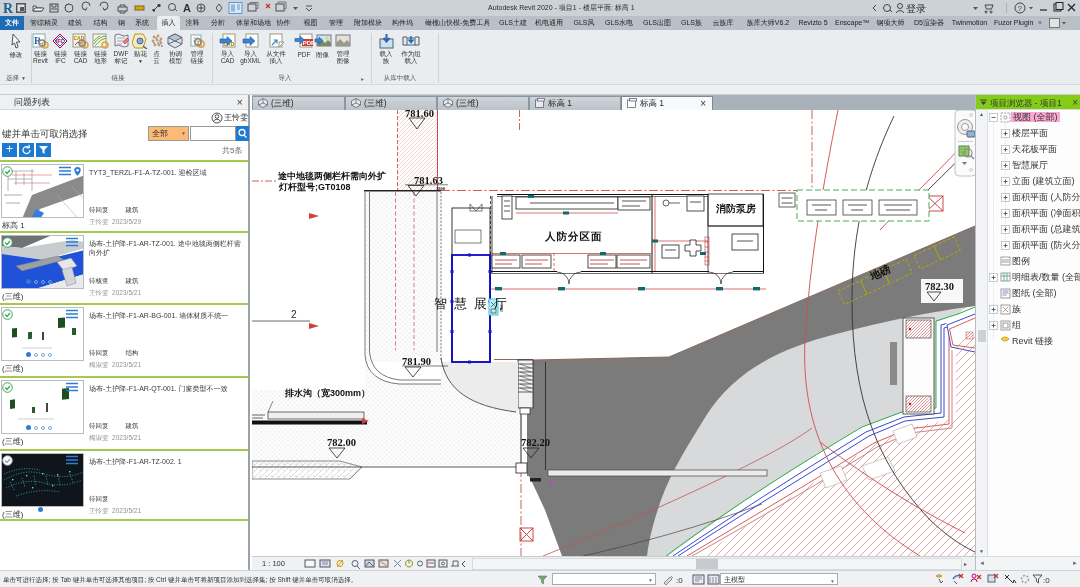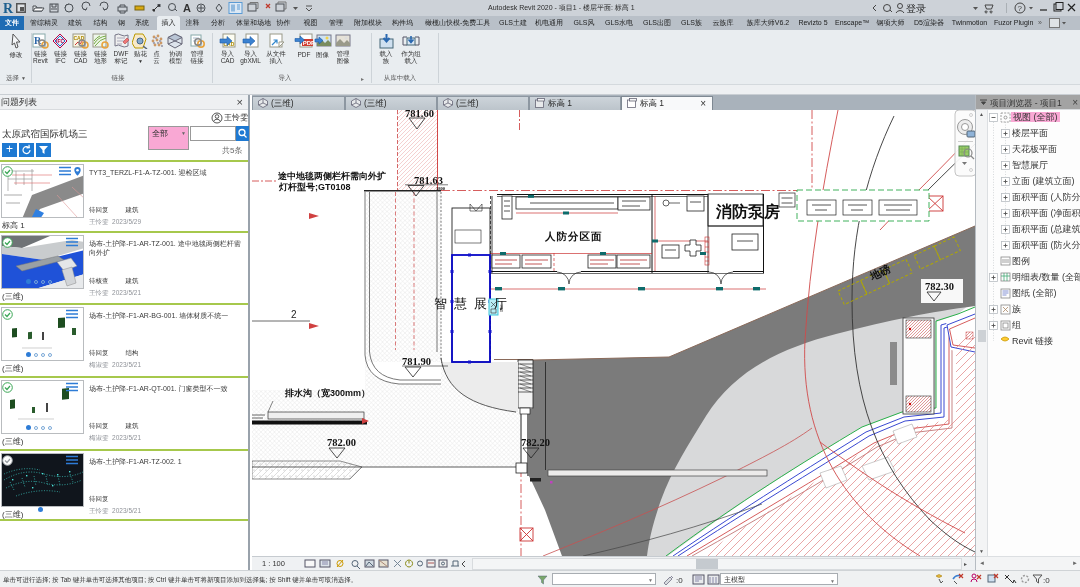--- a/index.html
+++ b/index.html
@@ -12,21 +12,21 @@
 .rbtn{position:absolute;text-align:center;color:#333;font-size:6.5px;line-height:7px}
 .rbtn svg{display:block;margin:0 auto 1px auto}
 .rlabel{position:absolute;top:44px;font-size:6.5px;color:#555;text-align:center}
 .rsep{position:absolute;top:3px;width:1px;height:50px;background:#cdd3d8}
 #leftpanel{left:0;top:95px;width:250px;height:475px;background:#fff;border-right:2px solid #99a2ab}
 #lph{position:absolute;left:0;top:0;width:248px;height:15px;background:#eef0f2;border-bottom:1px solid #d8dbde;font-size:9px;color:#333;line-height:15px}
 #viewtabs{left:252px;top:95px;width:723px;height:15px;background:#a9b2bb}
 .vtab{position:absolute;top:1px;height:14px;background:linear-gradient(#cdd4da,#bcc4cb);border:1px solid #8d97a1;border-bottom:none;font-size:8.5px;color:#2a2a2a;line-height:13px}
 #canvas{left:252px;top:110px;width:723px;height:446px;background:#fff;overflow:hidden}
 #rightpanel{left:975px;top:95px;width:105px;height:475px;background:#f7f8f8;border-left:1px solid #b6bcc2}
-#rph{position:absolute;left:0;top:0;width:105px;height:15px;background:#a3a3a3;border-bottom:1px solid #d8dbde;font-size:10.5px;color:#333;line-height:15px}
+#rph{position:absolute;left:0;top:0;width:105px;height:15px;background:#84cc16;border-bottom:1px solid #d8dbde;font-size:10.5px;color:#333;line-height:15px}
 #viewctrl{left:252px;top:556px;width:723px;height:14px;background:#eff1f3;border-top:1px solid #c6cbd0;font-size:9.5px;color:#333}
 #statusbar{left:0;top:570px;width:1080px;height:17px;background:#eff1f2;border-top:1px solid #cfd3d6;font-size:10.5px;color:#333}
 .card{position:absolute;left:0;width:248px;background:#fff;border-top:2px solid #a6c84c}
 .thumb{position:absolute;left:1px;top:2px;width:83px;height:54px;border:1px solid #b9bcbf;overflow:hidden;background:#fff}
 .tlabel{position:absolute;left:2px;top:58px;font-size:8px;color:#333}
 .ctitle{position:absolute;left:89px;top:6px;width:154px;font-size:7px;color:#3a3a3a;line-height:9px}
 .cstat{position:absolute;left:89px;top:44px;font-size:6.5px;color:#333}
 .cname{position:absolute;left:89px;top:56px;font-size:6.5px;color:#909399}
 .tico{position:absolute;z-index:3}
 .trow{position:absolute;left:0;height:16px;font-size:9px;color:#333;white-space:nowrap}
@@ -271,29 +271,29 @@
         <rect x="5" y="5" width="8" height="7" fill="#dce8f4" stroke="#467"></rect>
         <path d="M9 3 v6 m-2.5 -2.5 l2.5 3 l2.5 -3" stroke="#2a68b0" stroke-width="1.6" fill="none"></path>
       </svg>作为组<br>载入</div>
 <div class="rlabel" style="left:370px;width:60px">从库中载入</div>
 <div class="rsep" style="left:438px"></div>
 <div class="abs" style="left:360px;top:46px;font-size:5px;color:#777">►</div>
 </div>
 <div class="abs" id="ribbonstrip"></div>
 
 <div class="abs" id="leftpanel">
-<div id="lph"><span style="margin-left:1px">问题列表</span><span style="position:absolute;right:5px;top:0;color:#444;font-size:11px">×</span></div>
+<div id="lph"><span style="margin-left:14px">问题列表</span><span style="position:absolute;right:5px;top:0;color:#444;font-size:11px">×</span></div>
 <svg class="abs" style="left:211px;top:17px" width="12" height="12" viewBox="0 0 12 12">
       <circle cx="6" cy="6" r="5" fill="none" stroke="#555"></circle>
       <circle cx="6" cy="4.5" r="1.8" fill="none" stroke="#555"></circle>
       <path d="M2.5 9.5 a3.8 3.8 0 0 1 7 0" fill="none" stroke="#555"></path>
     </svg>
 <div class="abs" style="left:224px;top:17px;font-size:8px;color:#333">王怜雯</div>
-<div class="abs" style="left:2px;top:33px;font-size:9.5px;color:#333">太原武宿国际机场三</div>
-<div class="abs" style="left:148px;top:31px;width:41px;height:24px;background:#f9a8d4;border:1px solid #999;font-size:8px;color:#333;line-height:13px"><span style="margin-left:3px">全部</span><span style="float:right;margin-right:2px;color:#666;font-size:5px">▼</span></div>
+<div class="abs" style="left:2px;top:33px;font-size:9.5px;color:#333">键并单击可取消选择</div>
+<div class="abs" style="left:148px;top:31px;width:41px;height:15px;background:#fdba74;border:1px solid #999;font-size:8px;color:#333;line-height:13px"><span style="margin-left:3px">全部</span><span style="float:right;margin-right:2px;color:#666;font-size:5px">▼</span></div>
 <div class="abs" style="left:190px;top:31px;width:46px;height:15px;background:#fff;border:1px solid #999"></div>
 <div class="abs" style="left:236px;top:31px;width:13px;height:15px;background:#1e79d2"><svg width="13" height="15" viewBox="0 0 13 15">
         <circle cx="6" cy="6.5" r="3" fill="none" stroke="#fff" stroke-width="1.3"></circle>
         <path d="M8 9 l2.5 2.5" stroke="#fff" stroke-width="1.3"></path>
       </svg></div>
 <div class="abs" style="left:2px;top:48px;width:15px;height:14px;background:#1e79d2;color:#fff;font-size:12px;text-align:center;line-height:13px">+</div>
 <div class="abs" style="left:19px;top:48px;width:15px;height:14px;background:#1e79d2"><svg width="15" height="14" viewBox="0 0 15 14">
         <path d="M11 7 a3.5 3.5 0 1 1 -1.2 -2.6 M10 1.8 l0.3 2.8 l-2.8 0.3" fill="none" stroke="#fff" stroke-width="1.2"></path>
       </svg></div>
 <div class="abs" style="left:36px;top:48px;width:15px;height:14px;background:#1e79d2"><svg width="15" height="14" viewBox="0 0 15 14">
@@ -744,21 +744,21 @@
  <circle cx="968" cy="153" r="4" fill="none" stroke="#888" stroke-width="1.2"></circle>
  <path d="M971,156 l3,3" stroke="#888" stroke-width="1.2"></path>
  <path d="M962,162 l2.5,3 l2.5,-3 z" fill="#777"></path>
 </g>
 </svg>
 <div class="abs" style="left:26px;top:60px;font-size:9px;font-weight:bold;color:#111">途中地毯两侧栏杆需向外扩</div>
 <div class="abs" style="left:27px;top:71px;font-size:9px;font-weight:bold;color:#111">灯杆型号;GT0108</div>
 <div class="abs" style="left:33px;top:277px;font-size:9px;font-weight:bold;color:#111">排水沟（宽300mm）</div>
 <div class="abs" style="left:182px;top:185px;font-size:13px;letter-spacing:7px;color:#111">智慧展厅</div>
 <div class="abs" style="left:293px;top:120px;font-size:10.5px;font-weight:bold;letter-spacing:1px;color:#111">人防分区面</div>
-<div class="abs" style="left:464px;top:92px;font-size:16px;font-weight:bold;color:#111">消防泵房</div>
+<div class="abs" style="left:464px;top:92px;font-size:10px;font-weight:bold;color:#111">消防泵房</div>
 <div class="abs" style="left:618px;top:156px;font-size:10.5px;font-weight:bold;color:#111;transform:rotate(-25deg)">地磅</div>
 </div>
 
 <div class="abs" id="rightpanel">
 <div id="rph"><svg width="9" height="9" viewBox="0 0 9 9" style="position:absolute;left:3px;top:3px">
         <path d="M1 2 h7 M2.5 4 l2 2.5 l2 -2.5 z" stroke="#444" fill="#444"></path>
       </svg><span style="margin-left:14px;font-size:8.5px">项目浏览器 - 项目1</span><span style="position:absolute;right:3px;top:0;color:#444;font-size:10px">×</span></div>
 <div class="abs" style="left:0;top:15px;width:12px;height:460px;background:#f3f4f5;border-right:1px solid #dcdfe2">
   <div style="text-align:center;font-size:5px;color:#555;line-height:9px">▲</div>
   <div style="position:absolute;bottom:16px;left:0;width:100%;text-align:center;font-size:5px;color:#555">▼</div>

